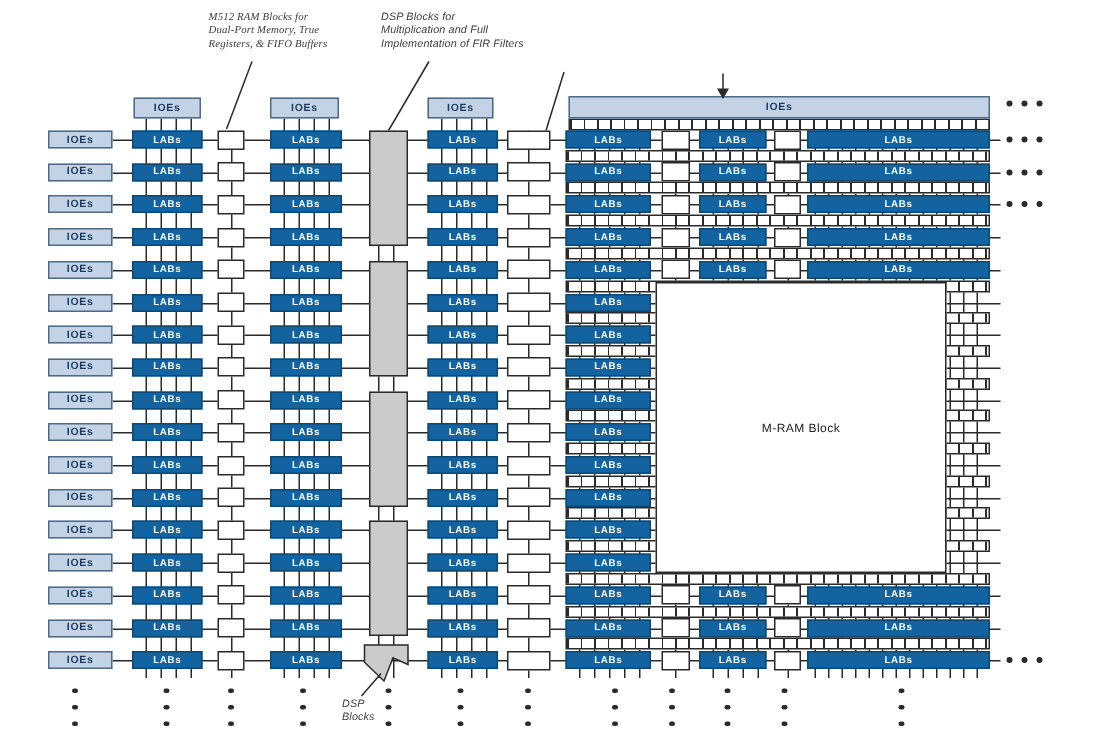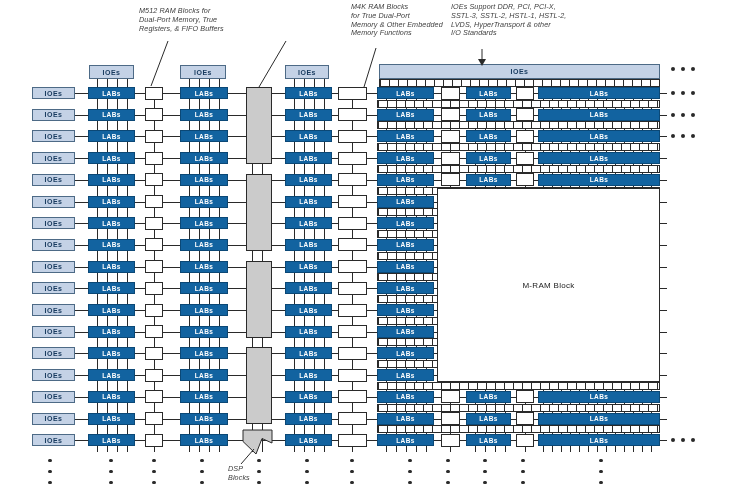--- a/index.html
+++ b/index.html
@@ -281,49 +281,42 @@
       <div class="blk wht" style="left: 338px; top: 433.7px; width: 29px; height: 13px;"></div>
       <div class="blk lab" style="left: 377px; top: 434.2px; width: 57px; height: 12px;">LABs</div>
       <div class="blk wht" style="left: 441px; top: 433.7px; width: 19px; height: 13px;"></div>
       <div class="blk lab" style="left: 466px; top: 434.2px; width: 45px; height: 12px;">LABs</div>
       <div class="blk wht" style="left: 516px; top: 433.7px; width: 18px; height: 13px;"></div>
       <div class="blk lab" style="left: 538px; top: 434.2px; width: 122px; height: 12px;">LABs</div>
       <div class="blk ioe" style="left: 89px; top: 65px; width: 45px; height: 14px;">IOEs</div>
       <div class="blk ioe" style="left: 180px; top: 65px; width: 46px; height: 14px;">IOEs</div>
       <div class="blk ioe" style="left: 285px; top: 65px; width: 44px; height: 14px;">IOEs</div>
       <div class="blk ioe" style="left: 379px; top: 64px; width: 281px; height: 15px;">IOEs</div>
-      <div class="blk mram" style="left: 437px; top: 188px; width: 223px; height: 194px;">M-RAM Block</div>
+      <div class="blk mram" style="left: 437px; top: 188px; width: 194px; height: 194px;">M-RAM Block</div>
     </div>
 
   <svg width="734" height="496">
     <polygon class="dsp-arrow" points="243,430 272,430 272,443 262,438.5 256,454 243,441.5"></polygon>
     <line class="leader" x1="168" y1="41" x2="151" y2="86"></line>
     <line class="leader" x1="286" y1="41" x2="259" y2="87"></line>
     <line class="leader" x1="376" y1="48" x2="364" y2="87"></line>
     <line class="leader" x1="482" y1="49" x2="482" y2="60"></line>
     <polygon class="arrowhead" points="478,59 486,59 482,66"></polygon>
     <line class="leader" x1="241" y1="464" x2="254" y2="449"></line>
   </svg>
 
-  <div class="note" style="left:139px;top:7px;">
+  <div class="note" style="left:139px;top:7px;font-family:Liberation Serif, serif;">
     <span>M512 RAM Blocks for</span>
     <span>Dual-Port Memory, True</span>
     <span>Registers, &amp; FIFO Buffers</span>
   </div>
-  <div class="note" style="left:351px;top:3px;">
-    <span>M4K RAM Blocks</span>
-    <span>for True Dual-Port</span>
-    <span>Memory &amp; Other Embedded</span>
-    <span>Memory Functions</span>
-  </div>
-  <div class="note" style="left:451px;top:3px;">
-    <span>IOEs Support DDR, PCI, PCI-X,</span>
-    <span>SSTL-3, SSTL-2, HSTL-1, HSTL-2,</span>
-    <span>LVDS, HyperTransport &amp; other</span>
-    <span>I/O Standards</span>
+  <div class="note" style="left:254px;top:7px;">
+    <span>DSP Blocks for</span>
+    <span>Multiplication and Full</span>
+    <span>Implementation of FIR Filters</span>
   </div>
   <div class="note" style="left:228px;top:465px;">
     <span>DSP</span>
     <span>Blocks</span>
   </div>
 
   <div id="layer-dots">
       <div class="dot" style="left: 48.3px; top: 459px; width: 3.4px; height: 3.4px;"></div>
       <div class="dot" style="left: 48.3px; top: 470px; width: 3.4px; height: 3.4px;"></div>
       <div class="dot" style="left: 48.3px; top: 481px; width: 3.4px; height: 3.4px;"></div>

